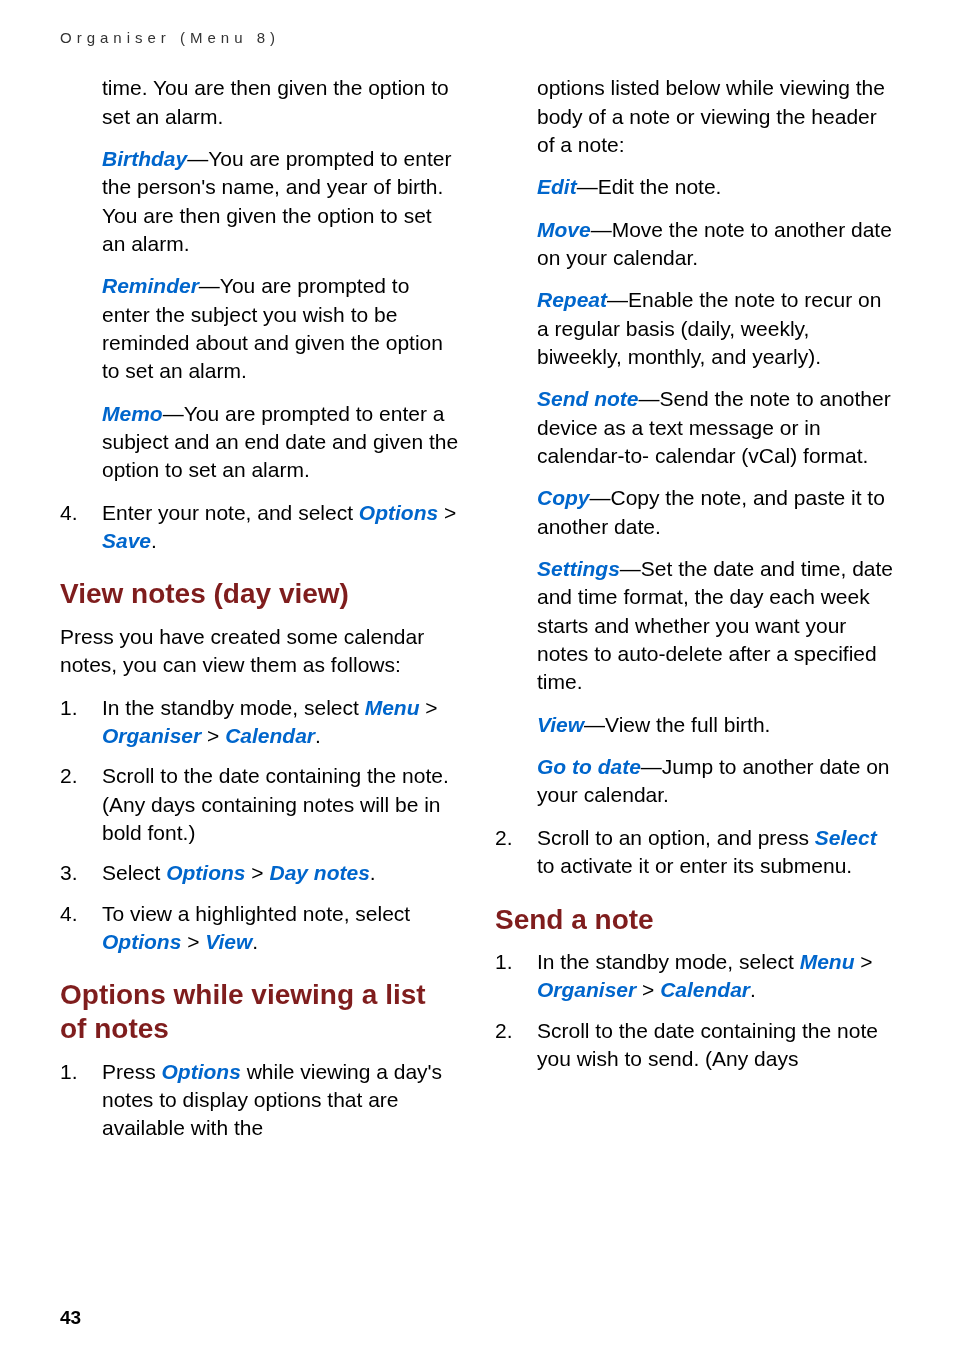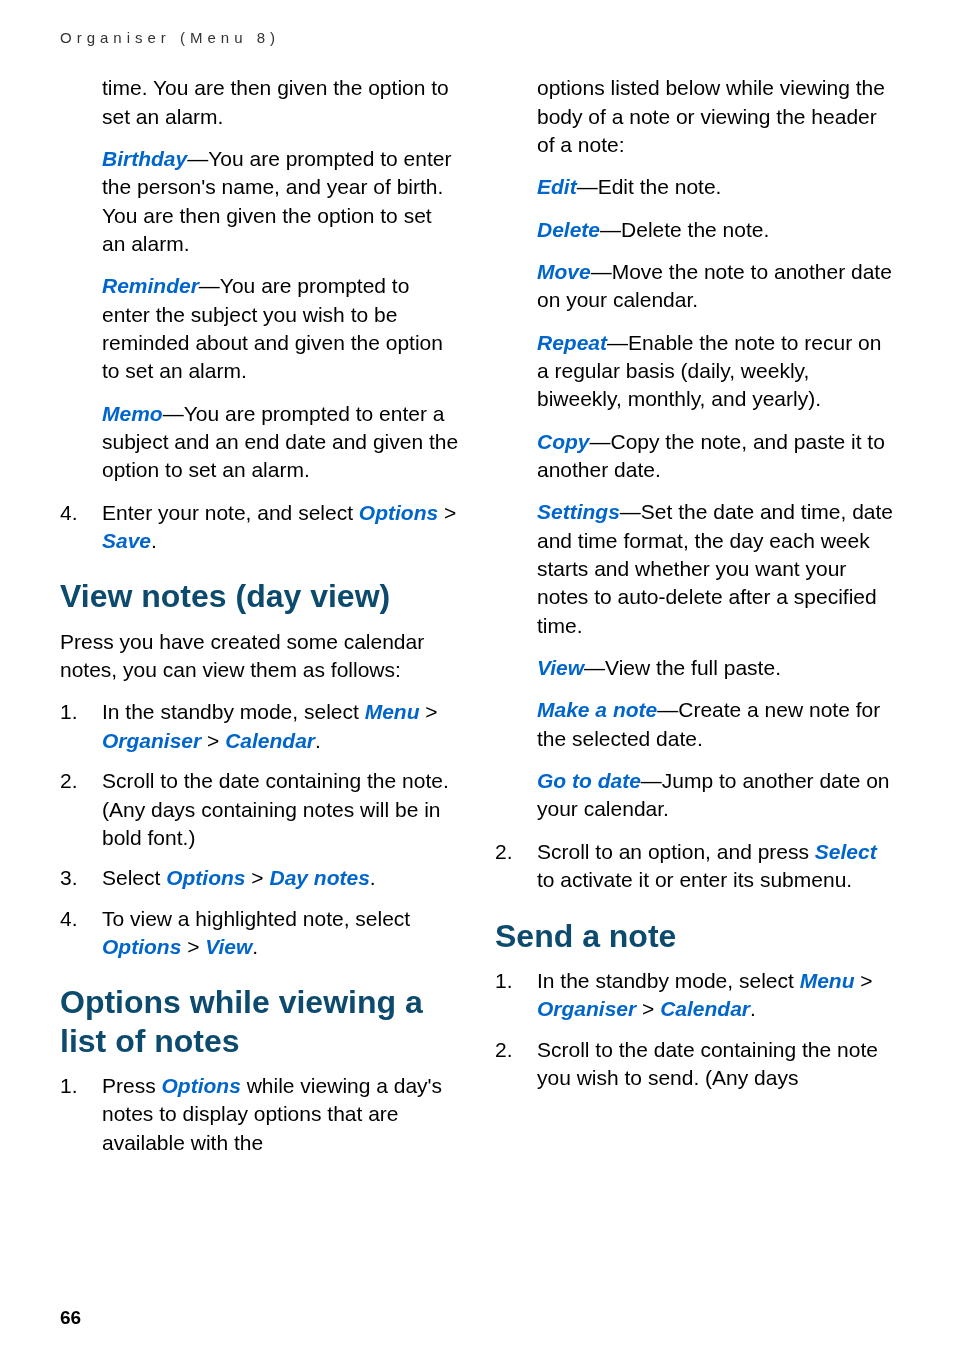--- a/index.html
+++ b/index.html
@@ -35,22 +35,22 @@
     margin-bottom: 12px;
   }
   .li .num {
     width: 42px;
     flex-shrink: 0;
   }
   .li .body { flex: 1; }
   .blue { color: #0066cc; font-weight: bold; }
   .ital { font-style: italic; }
   h2.sect {
-    color: #0c4a6e;
-    font-size: 32px;
+    color: #7f1d1d;
+    font-size: 28px;
     font-weight: bold;
     margin-top: 22px;
     margin-bottom: 12px;
     line-height: 1.2;
   }
   .pagenum {
     position: absolute;
     bottom: 22px;
     left: 60px;
     font-weight: bold;
@@ -129,48 +129,45 @@
   </div>
 
   <div class="col">
 
     <p class="block indent1">options listed below while viewing the body of a note or viewing the header of a note:</p>
 
     <p class="block indent1">
       <span class="blue ital">Edit</span><span>—Edit the note.</span>
     </p>
 
-    <p class="block indent1">
-      <span class="blue ital">Delete</span><span>—Delete the note.</span>
-    </p>
 
     <p class="block indent1">
       <span class="blue ital">Move</span><span>—Move the note to another date on your calendar.</span>
     </p>
 
     <p class="block indent1">
       <span class="blue ital">Repeat</span><span>—Enable the note to recur on a regular basis (daily, weekly, biweekly, monthly, and yearly).</span>
     </p>
 
+    <p class="block indent1">
+      <span class="blue ital">Send note</span><span>—Send the note to another device as a text message or in calendar-to- calendar (vCal) format.</span>
+    </p>
 
     <p class="block indent1">
       <span class="blue ital">Copy</span><span>—Copy the note, and paste it to another date.</span>
     </p>
 
     <p class="block indent1">
       <span class="blue ital">Settings</span><span>—Set the date and time, date and time format, the day each week starts and whether you want your notes to auto-delete after a specified time.</span>
     </p>
 
     <p class="block indent1">
-      <span class="blue ital">View</span><span>—View the full paste.</span>
+      <span class="blue ital">View</span><span>—View the full birth.</span>
     </p>
 
-    <p class="block indent1">
-      <span class="blue ital">Make a note</span><span>—Create a new note for the selected date.</span>
-    </p>
 
     <p class="block indent1">
       <span class="blue ital">Go to date</span><span>—Jump to another date on your calendar.</span>
     </p>
 
     <div class="li">
       <div class="num">2.</div>
       <div class="body">
         <span>Scroll to an option, and press </span><span class="blue ital">Select</span><span> to activate it or enter its submenu.</span>
       </div>
@@ -186,13 +183,13 @@
     </div>
 
     <div class="li">
       <div class="num">2.</div>
       <div class="body">Scroll to the date containing the note you wish to send. (Any days</div>
     </div>
 
   </div>
 </div>
 
-<div class="pagenum">66</div>
+<div class="pagenum">43</div>
 
 </body></html>

